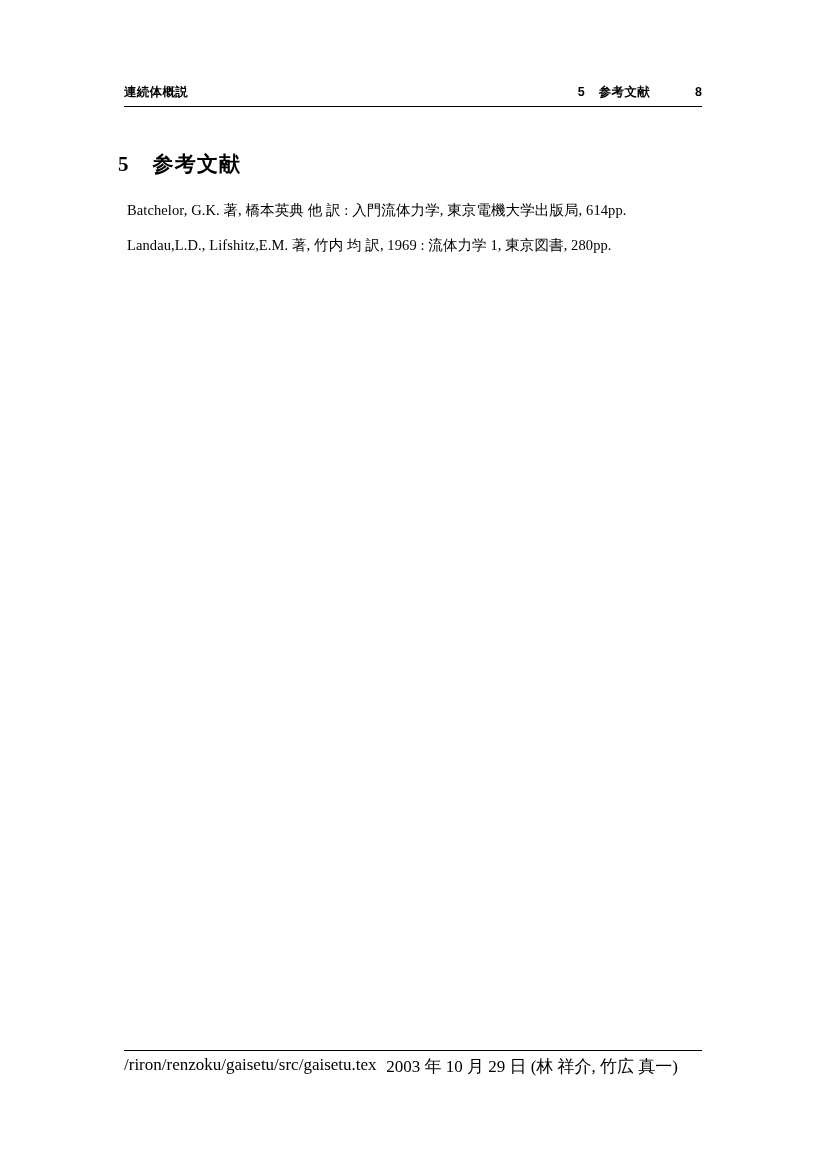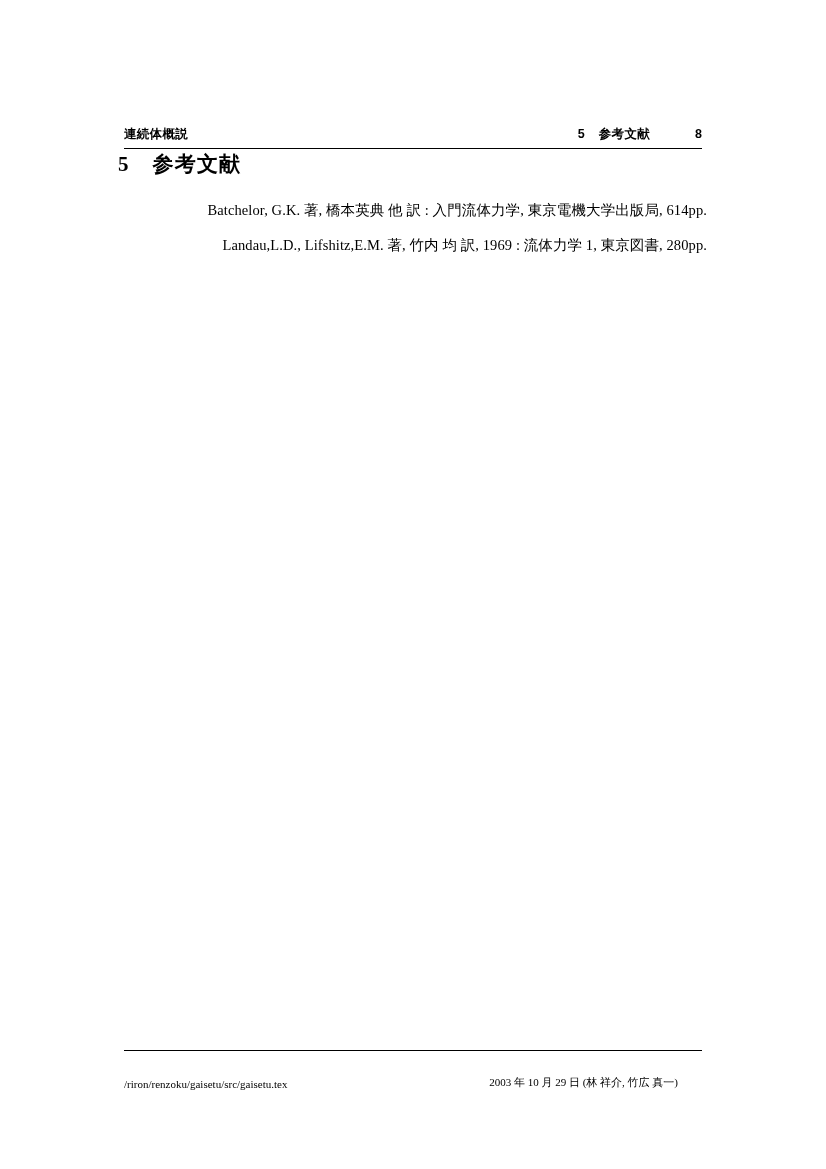--- a/index.html
+++ b/index.html
@@ -33,21 +33,20 @@
     align-items: baseline;
     justify-content: space-between;
     font-family: "Liberation Sans", sans-serif;
     font-size: 12.5px;
     font-weight: bold;
     padding-bottom: 5px;
     border-bottom: 1.1px solid #000000;
   }
   .header-left {
     letter-spacing: 0.3px;
-    margin-top: 42px;
   }
   .header-right {
     display: flex;
     align-items: baseline;
     white-space: pre;
   }
   .header-secnum {
     margin-right: 14px;
   }
   .header-sectitle {
@@ -79,40 +78,39 @@
   .section-title .ttl {
     letter-spacing: 1.2px;
   }
 
   
   .refs {
     position: absolute;
     left: 127px;
     top: 193px;
     width: 580px;
-    text-align: right;
   }
   .ref-item {
     font-size: 14.5px;
     line-height: 35px;
     white-space: pre;
     letter-spacing: 0.1px;
   }
 
   
   .footer {
     position: absolute;
     left: 124px;
     top: 1050px;
     width: 578px;
     border-top: 1.1px solid #000000;
-    padding-top: 24px;
+    padding-top: 4px;
     display: flex;
-    align-items: flex-end;
-    font-size: 11px;
+    align-items: flex-start;
+    font-size: 17px;
   }
   .footer-left {
     white-space: pre;
   }
   .footer-right {
     margin-left: auto;
     margin-right: 24px;
     white-space: pre;
   }
 </style>

